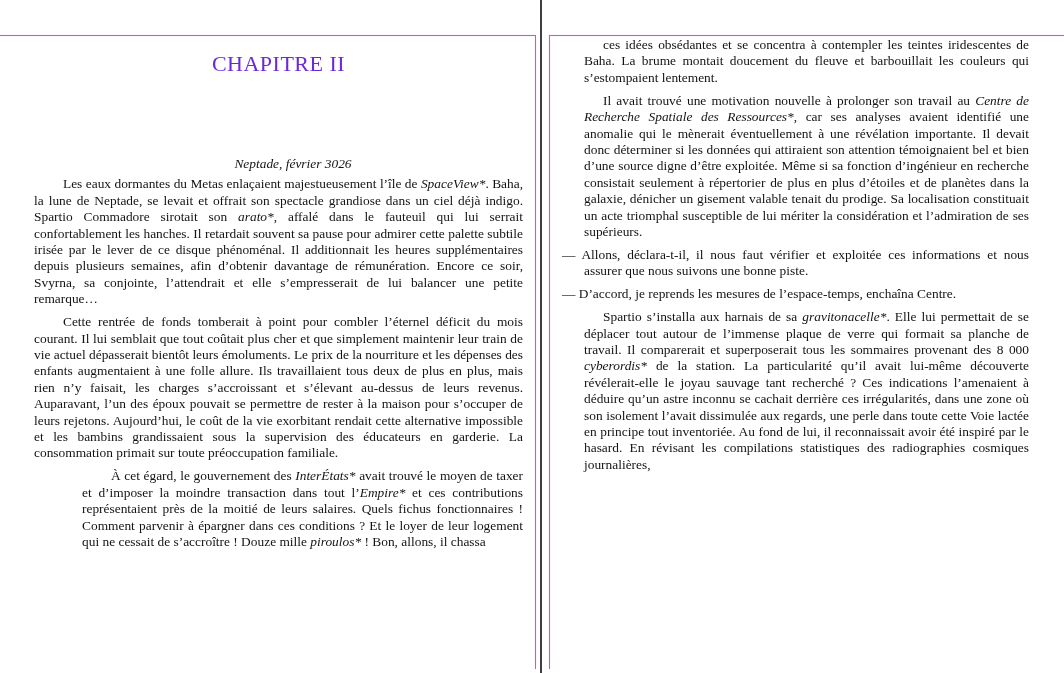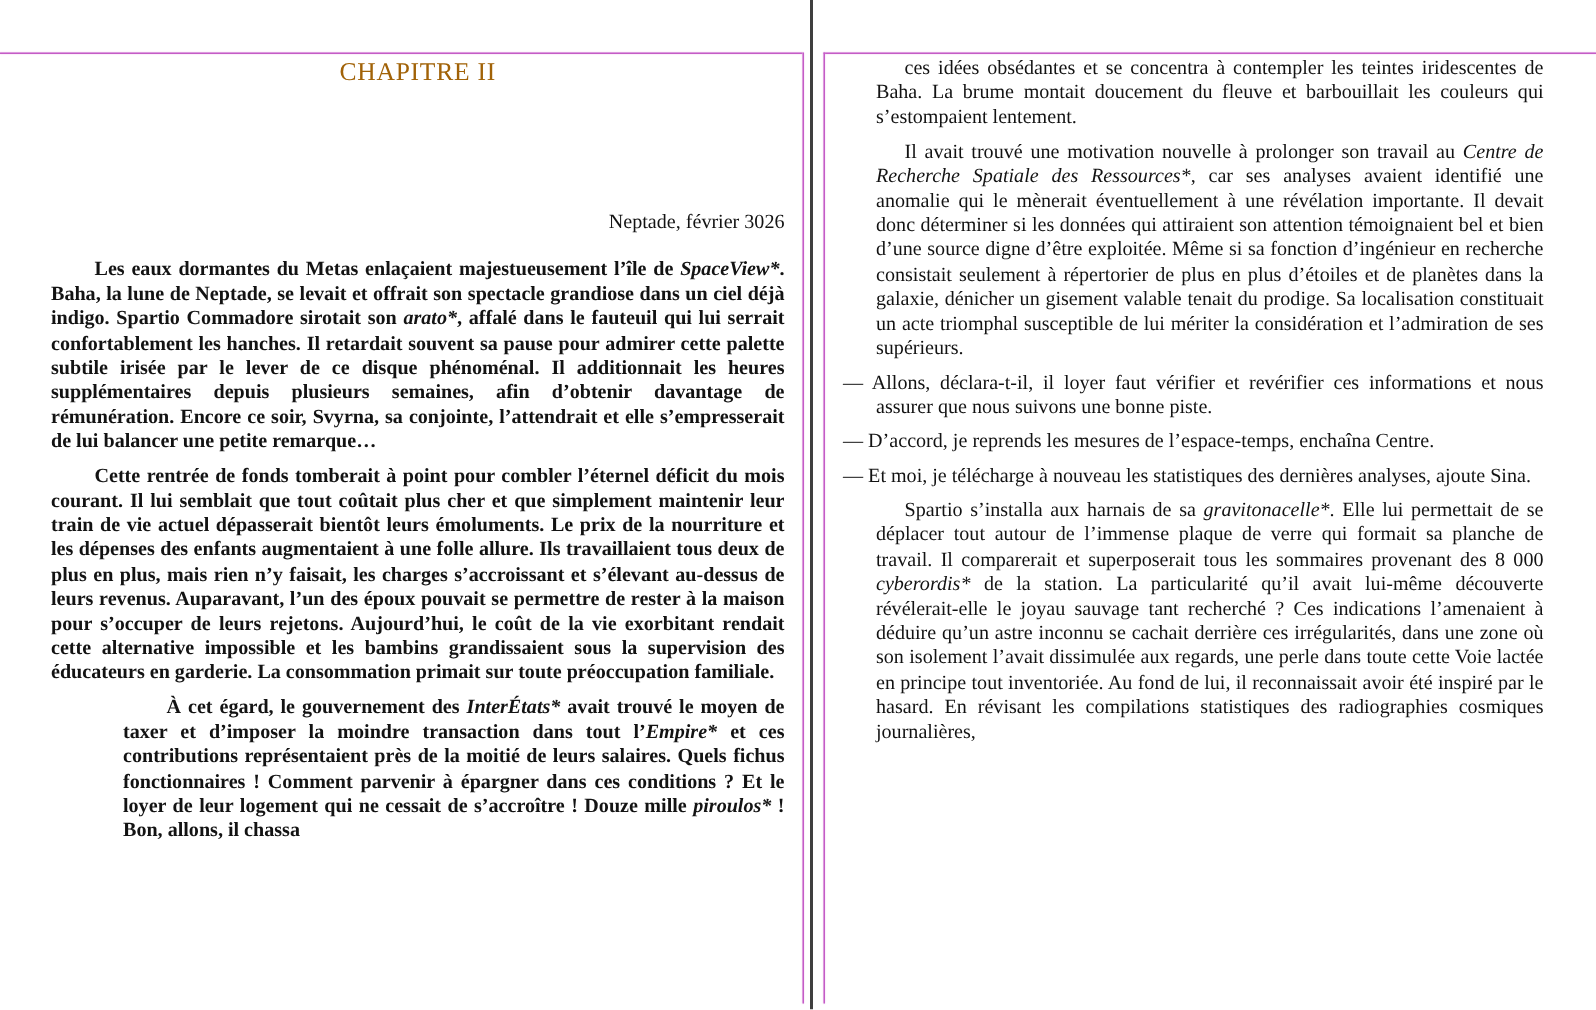--- a/index.html
+++ b/index.html
@@ -22,45 +22,46 @@
 
   
   .left-page-text {
     position: absolute;
     left: 34px; top: 36px; width: 489px;
     font-size: 13.4px; line-height: 16.4px;
     text-align: justify;
     hyphens: auto; -webkit-hyphens: auto;
   }
   .chapter-title {
-    margin: 0;
-    font-size: 17px; line-height: 24px;
+    margin: 16px;
+    font-size: 22px; line-height: 24px;
     font-weight: normal;
     text-align: center;
     letter-spacing: 0.5px;
-    color: #a16207;
+    color: #6d28d9;
   }
   .dateline {
-    margin: 80px 0 15px 0;
+    margin: 80px 0 4px 0;
     text-indent: 29px;
-    text-align: right;
+    text-align: center;
+    font-style: italic;
   }
 
   
   .right-page-text {
     position: absolute;
     left: 562px; top: 37px; width: 467px;
     font-size: 13.4px; line-height: 16.4px;
     text-align: justify;
     hyphens: auto; -webkit-hyphens: auto;
   }
 
   
   p.para { margin: 0 0 6.5px 0; }
-  .left-page-text p.para.indent { text-indent: 29px; font-weight: bold; }
+  .left-page-text p.para.indent { text-indent: 29px; }
   .right-page-text p.para.indent { margin-left: 22px; text-indent: 19px; }
   .right-page-text p.para.dash  { margin-left: 22px; text-indent: -22px; }
   p.para:last-child { margin-bottom: 0; margin-left: 48px; }
   i { font-style: italic; }
 </style>
 </head>
 <body style="color: rgb(19, 19, 19);">
 
 <div class="rule rule-top-left" style="background: rgb(196, 92, 198);"></div>
 <div class="rule rule-top-right" style="background: rgb(196, 92, 198);"></div>
@@ -75,18 +76,17 @@
       <p class="para indent"><span>Les eaux dormantes du Metas enlaçaient majestueusement l’île de </span><i>SpaceView*</i><span>. Baha, la lune de Neptade, se levait et offrait son spectacle grandiose dans un ciel déjà indigo. Spartio Commadore sirotait son </span><i>arato*</i><span>, affalé dans le fauteuil qui lui serrait confortablement les hanches. Il retardait souvent sa pause pour admirer cette palette subtile irisée par le lever de ce disque phénoménal. Il additionnait les heures supplémentaires depuis plusieurs semaines, afin d’obtenir davantage de rémunération. Encore ce soir, Svyrna, sa conjointe, l’attendrait et elle s’empresserait de lui balancer une petite remarque…</span></p>
       <p class="para indent"><span>Cette rentrée de fonds tomberait à point pour combler l’éternel déficit du mois courant. Il lui semblait que tout coûtait plus cher et que simplement maintenir leur train de vie actuel dépasserait bientôt leurs émoluments. Le prix de la nourriture et les dépenses des enfants augmentaient à une folle allure. Ils travaillaient tous deux de plus en plus, mais rien n’y faisait, les charges s’accroissant et s’élevant au-dessus de leurs revenus. Auparavant, l’un des époux pouvait se permettre de rester à la maison pour s’occuper de leurs rejetons. Aujourd’hui, le coût de la vie exorbitant rendait cette alternative impossible et les bambins grandissaient sous la supervision des éducateurs en garderie. La consommation primait sur toute préoccupation familiale.</span></p>
       <p class="para indent"><span>À cet égard, le gouvernement des </span><i>InterÉtats*</i><span> avait trouvé le moyen de taxer et d’imposer la moindre transaction dans tout l’</span><i>Empire*</i><span> et ces contributions représentaient près de la moitié de leurs salaires. Quels fichus fonctionnaires ! Comment parvenir à épargner dans ces conditions ? Et le loyer de leur logement qui ne cessait de s’accroître ! Douze mille </span><i>piroulos*</i><span> ! Bon, allons, il chassa</span></p>
     </div>
 </div>
 
 <div class="right-page-text">
   <div>
       <p class="para indent"><span>ces idées obsédantes et se concentra à contempler les teintes iridescentes de Baha. La brume montait doucement du fleuve et barbouillait les couleurs qui s’estompaient lentement.</span></p>
       <p class="para indent"><span>Il avait trouvé une motivation nouvelle à prolonger son travail au </span><i>Centre de Recherche Spatiale des Ressources*</i><span>, car ses analyses avaient identifié une anomalie qui le mènerait éventuellement à une révélation importante. Il devait donc déterminer si les données qui attiraient son attention témoignaient bel et bien d’une source digne d’être exploitée. Même si sa fonction d’ingénieur en recherche consistait seulement à répertorier de plus en plus d’étoiles et de planètes dans la galaxie, dénicher un gisement valable tenait du prodige. Sa localisation constituait un acte triomphal susceptible de lui mériter la considération et l’admiration de ses supérieurs.</span></p>
-      <p class="para dash"><span>— Allons, déclara-t-il, il loyer faut vérifier et revérifier ces informations et nous assurer que nous suivons une bonne piste.</span></p>
+      <p class="para dash"><span>— Allons, déclara-t-il, il nous faut vérifier et exploitée ces informations et nous assurer que nous suivons une bonne piste.</span></p>
       <p class="para dash"><span>— D’accord, je reprends les mesures de l’espace-temps, enchaîna Centre.</span></p>
-      <p class="para dash"><span>— Et moi, je télécharge à nouveau les statistiques des dernières analyses, ajoute Sina.</span></p>
       <p class="para indent"><span>Spartio s’installa aux harnais de sa </span><i>gravitonacelle*</i><span>. Elle lui permettait de se déplacer tout autour de l’immense plaque de verre qui formait sa planche de travail. Il comparerait et superposerait tous les sommaires provenant des 8 000 </span><i>cyberordis*</i><span> de la station. La particularité qu’il avait lui-même découverte révélerait-elle le joyau sauvage tant recherché ? Ces indications l’amenaient à déduire qu’un astre inconnu se cachait derrière ces irrégularités, dans une zone où son isolement l’avait dissimulée aux regards, une perle dans toute cette Voie lactée en principe tout inventoriée. Au fond de lui, il reconnaissait avoir été inspiré par le hasard. En révisant les compilations statistiques des radiographies cosmiques journalières,</span></p>
     </div>
 </div>
 
 </body></html>

